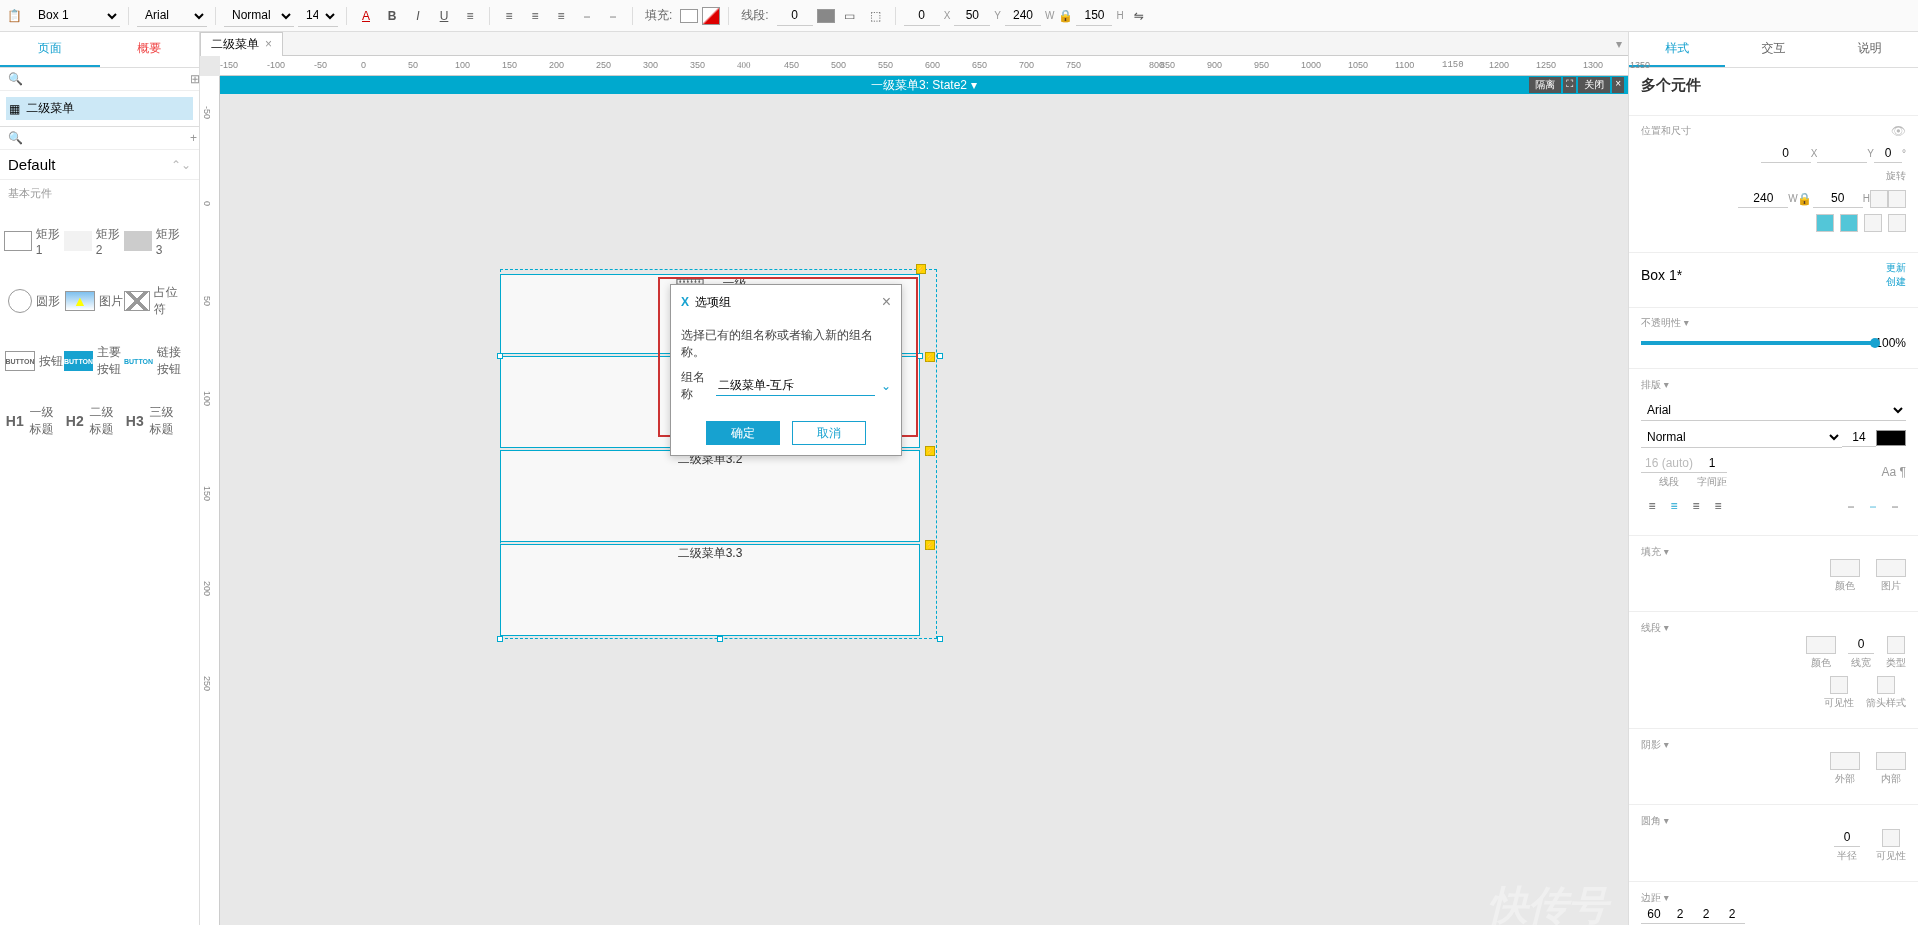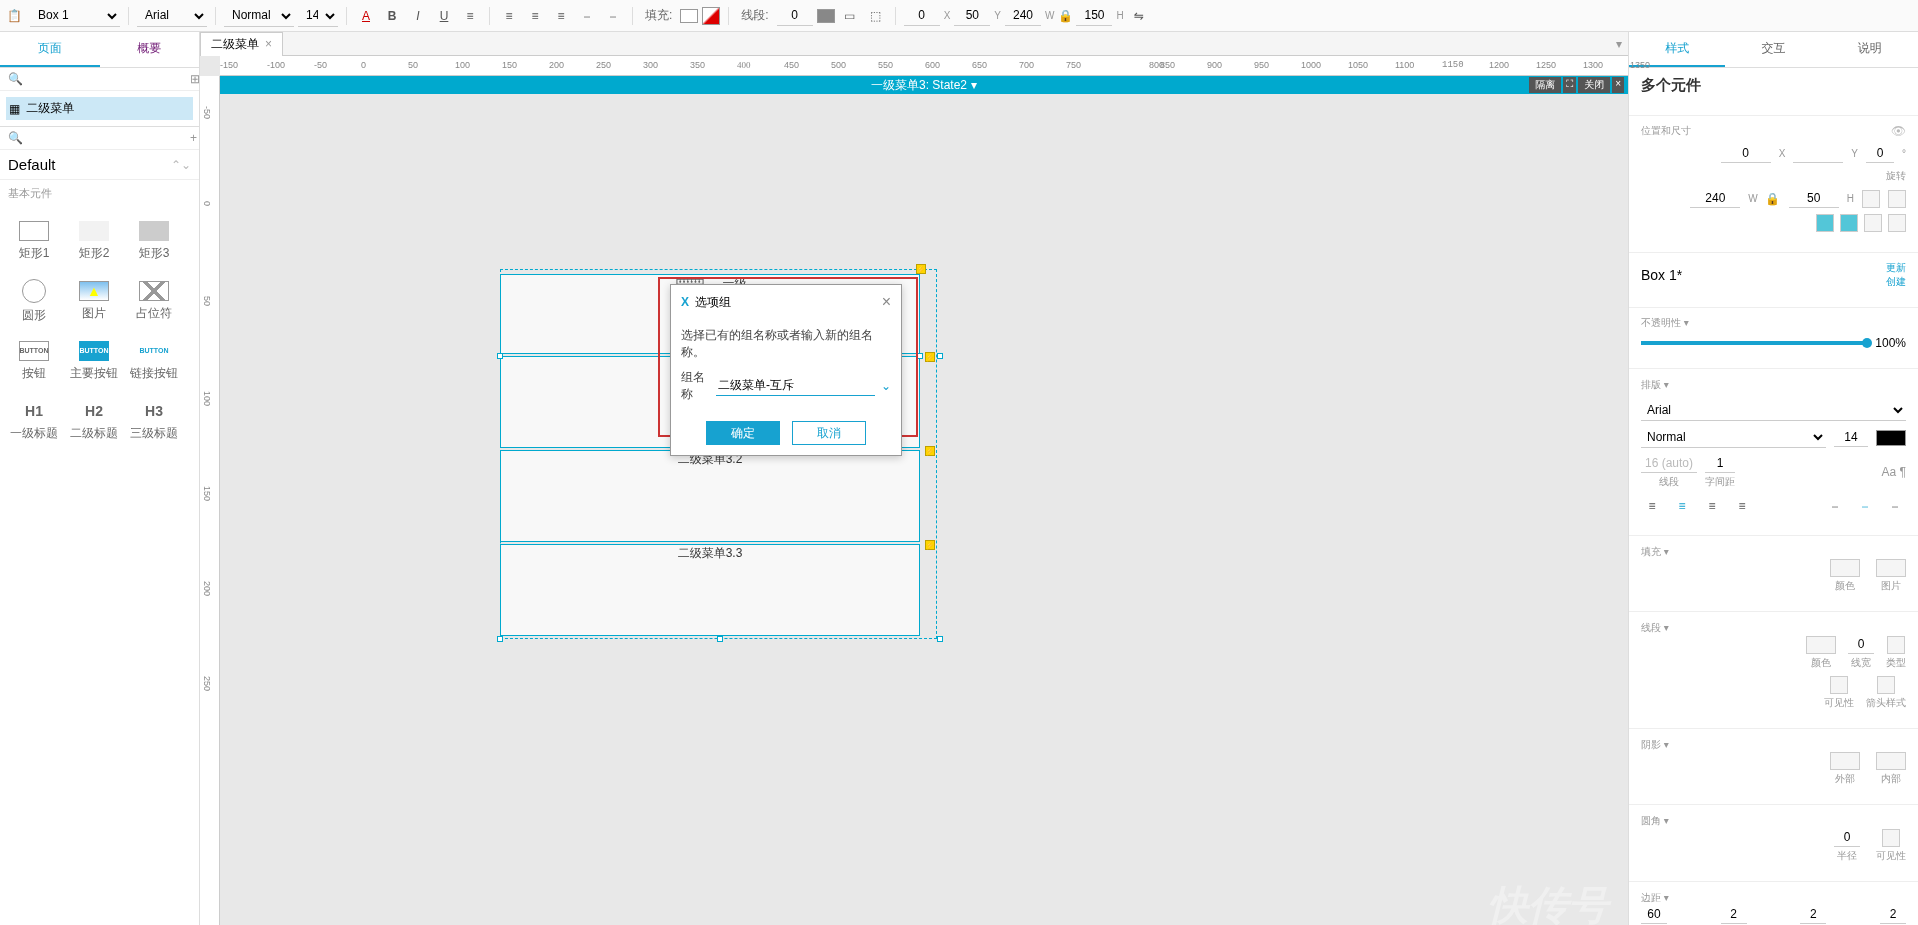--- a/index.html
+++ b/index.html
@@ -13,31 +13,31 @@
 .tb-icon{width:22px;height:22px;display:flex;align-items:center;justify-content:center;color:#555;cursor:pointer}
 .tb-sep{width:1px;height:18px;background:#ddd;margin:0 4px}
 .tb-label{color:#666;margin:0 4px}
 .tb-input{width:36px;height:20px;border:none;border-bottom:1px solid #ccc;background:#fafafa;text-align:center}
 .swatch{width:18px;height:14px;border:1px solid #999}
 .paint-icon{width:18px;height:18px;border:1px solid #999;background:linear-gradient(135deg,#fff 45%,#d00 55%)}
 .lock-icon{width:14px;height:14px;color:#17a2d0}
 .main{display:flex;height:893px}
 .left{width:200px;border-right:1px solid #ddd;display:flex;flex-direction:column}
 .ltabs{display:flex;border-bottom:1px solid #ddd}
-.ltab{flex:1;text-align:center;padding:8px 0;cursor:pointer;color:#701a75}
+.ltab{flex:1;text-align:center;padding:8px 0;cursor:pointer;color:#ef4444}
 .ltab.active{color:#17a2d0;border-bottom:2px solid #17a2d0}
 .lsearch{display:flex;align-items:center;padding:4px 8px;border-bottom:1px solid #eee;gap:6px}
 .lsearch input{flex:1;border:none;background:transparent}
 .outline{padding:6px}
 .outline-row{display:flex;align-items:center;gap:6px;padding:3px;cursor:pointer}
 .outline-row.sel{background:#cce8f6}
 .libs{flex:1;border-top:1px solid #ddd;display:flex;flex-direction:column;margin-top:auto;height:520px}
 .libhead{padding:6px 8px;color:#999;font-size:11px}
 .widgets{display:flex;flex-wrap:wrap;padding:4px;overflow:auto}
-.widget{width:60px;height:60px;display:flex;flex-direction:column;align-items:center;justify-content:center;gap:4px;cursor:pointer;color:#666;font-size:11px}
+.widget{width:60px;height:60px;display:flex;flex-direction:row;align-items:center;justify-content:center;gap:4px;cursor:pointer;color:#666;font-size:11px}
 .wshape{width:30px;height:20px;border:1px solid #999;display:flex;align-items:center;justify-content:center;font-size:14px;font-weight:700}
 .center{flex:1;position:relative;background:#e8e8e8;display:flex;flex-direction:column}
 .tabstrip{height:24px;background:#f5f5f5;border-bottom:1px solid #ccc;display:flex;align-items:center}
 .pagetab{padding:3px 10px;background:#fff;border:1px solid #ccc;border-bottom:none;display:flex;align-items:center;gap:6px;font-size:11px}
 .pagetab .x{color:#999;cursor:pointer}
 .ruler-h{height:20px;background:#fff;position:relative;border-bottom:1px solid #ccc;margin-left:20px}
 .ruler-v{width:20px;background:#fff;position:absolute;top:44px;bottom:0;border-right:1px solid #ccc}
 .rtick{position:absolute;font-size:9px;color:#888}
 .canvas-wrap{position:relative;flex:1;margin-left:20px}
 .statebar{height:18px;background:#00a9ce;color:#fff;display:flex;align-items:center;justify-content:center;font-size:11px;position:relative}
@@ -57,21 +57,21 @@
 .dbtns{display:flex;gap:12px;justify-content:center;padding:10px}
 .dbtn{width:74px;height:24px;border:1px solid #17a2d0;background:#fff;color:#17a2d0;cursor:pointer;font-size:12px}
 .dbtn.primary{background:#17a2d0;color:#fff}
 .redbox{position:absolute;border:2px solid #cc3333;pointer-events:none}
 .right{width:290px;border-left:1px solid #ddd;display:flex;flex-direction:column;overflow:auto}
 .rtabs{display:flex;border-bottom:1px solid #ddd}
 .rtab{flex:1;text-align:center;padding:8px 0;cursor:pointer;color:#666}
 .rtab.active{color:#17a2d0;border-bottom:2px solid #17a2d0}
 .rsec{padding:8px 12px 12px;border-bottom:1px solid #eee}
 .rsec h4{font-size:12px;color:#333;margin-bottom:8px;font-weight:400}
-.rrow{display:flex;align-items:center;gap:8px;margin-bottom:6px}
+.rrow{display:flex;align-items:center;margin-bottom:6px}
 .rinp{width:50px;border:none;border-bottom:1px solid #ccc;text-align:center;padding:2px}
 .rlbl{color:#999;font-size:10px}
 .rselbox{display:flex;justify-content:flex-end;gap:6px;margin-bottom:8px}
 .ricon{width:18px;height:18px;border:1px solid #ccc;background:#f5f5f5}
 .rsub{display:flex;flex-direction:column;align-items:center;gap:2px}
 .rsub .lbl{font-size:10px;color:#999}
 .slider{flex:1;height:4px;background:#ddd;position:relative;border-radius:2px}
 .slider .sfill{height:100%;background:#17a2d0}
 .slider .sthumb{width:10px;height:10px;border-radius:50%;background:#17a2d0;position:absolute;top:-3px}
 .colorbox{width:30px;height:16px;background:#000;border:1px solid #999}
@@ -488,21 +488,21 @@
             <span class="lbl">半径</span>
           </div>
         <div class="rsub">
             <span class="ricon"></span>
             <span class="lbl">可见性</span>
           </div>
       </div>
     </div>
     <div class="rsec">
       <span class="rlbl">边距 ▾</span>
-      <div class="rrow" style="justify-content:space-between;gap:0">
+      <div class="rrow" style="justify-content:flex-start;gap:0">
         <input class="rinp" style="width: 26px;" value="60">
         <input class="rinp" style="width: 26px;" value="2">
         <input class="rinp" style="width: 26px;" value="2">
         <input class="rinp" style="width: 26px;" value="2">
       </div>
     </div>
   </div>
 </div>
 
 </body></html>

